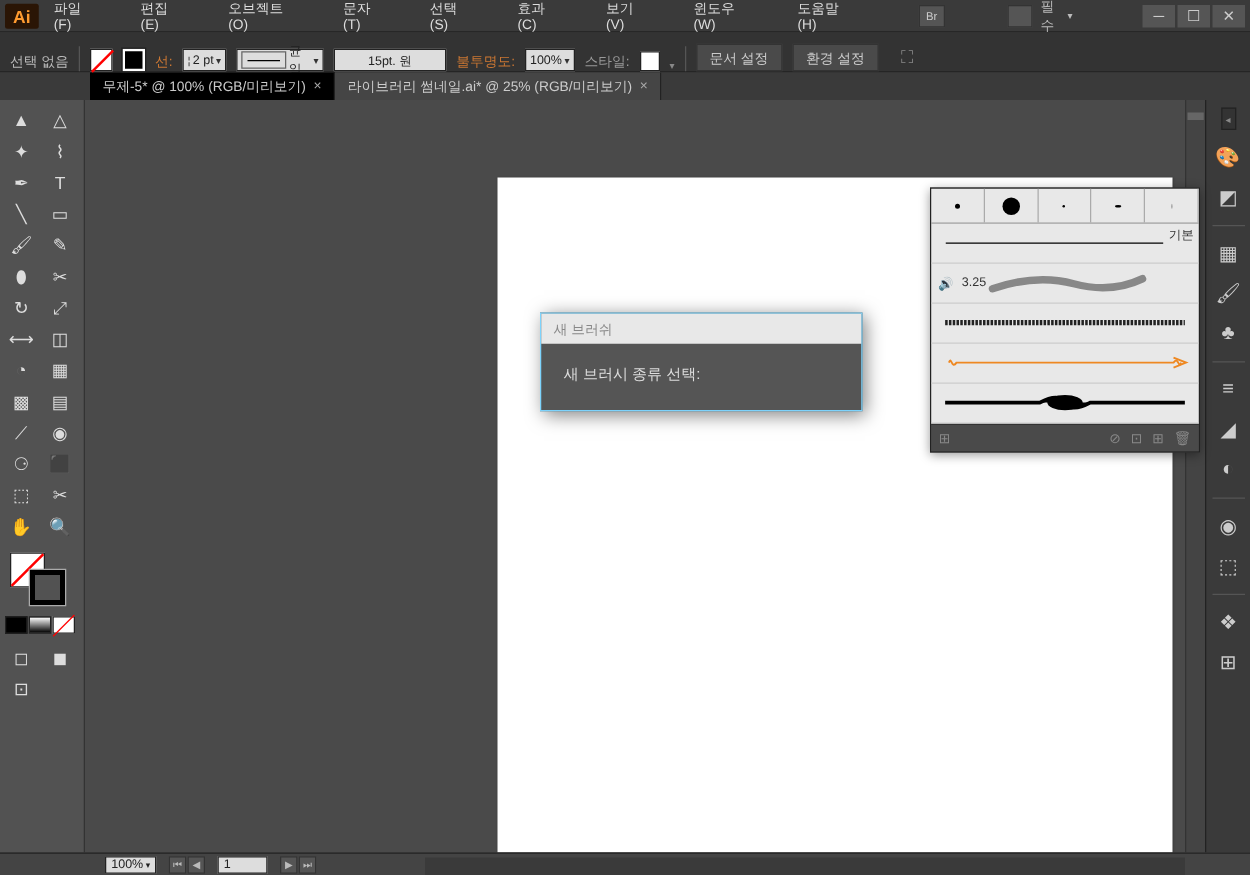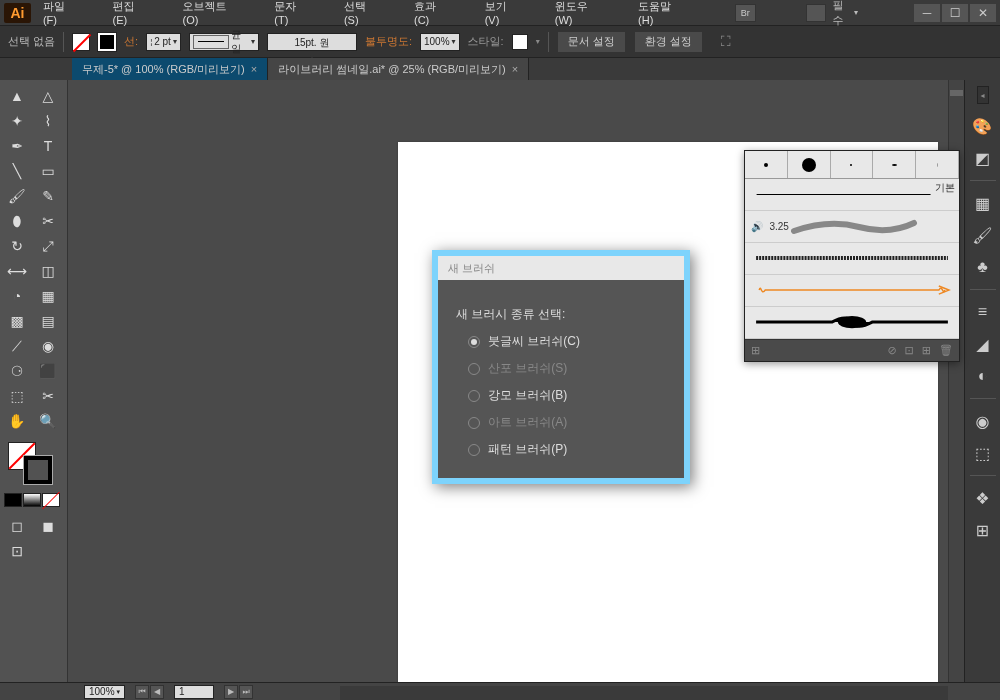--- a/index.html
+++ b/index.html
@@ -8,37 +8,37 @@
 .titlebar { height: 26px; background: #3a3a3a; display: flex; align-items: center; border-bottom: 1px solid #222; }
 .logo { width: 28px; height: 20px; background: #2a1505; margin: 0 4px; display: flex; align-items: center; justify-content: center; color: #ff9b30; font-weight: bold; font-size: 14px; border-radius: 2px; }
 .menu { display: flex; gap: 20px; }
 .menu-item { padding: 4px 8px; color: #ddd; cursor: pointer; }
 .title-right { margin-left: auto; display: flex; align-items: center; gap: 6px; padding-right: 4px; }
 .tr-btn { width: 24px; height: 18px; background: #555; border: 1px solid #333; margin-left: 44px; }
 .win-controls { display: flex; gap: 2px; margin-left: 20px; }
 .win-btn { width: 26px; height: 18px; background: #555; display: flex; align-items: center; justify-content: center; font-size: 12px; cursor: pointer; }
 .essentials { color: #bbb; font-size: 11px; margin-right: 30px; display: flex; align-items: center; gap: 4px; }
 
-.controlbar { height: 32px; background: #333; display: flex; align-items: center; padding: 0 8px; gap: 8px; border-bottom: 1px solid #222; }
+.controlbar { height: 32px; background: #333; display: flex; align-items: flex-end; padding: 0 8px; gap: 8px; border-bottom: 1px solid #222; }
 .cb-text { color: #bbb; font-size: 11px; }
 .cb-sep { width: 1px; height: 20px; background: #555; }
 .swatch { width: 18px; height: 18px; border: 1px solid #222; background: #fff; position: relative; }
 .swatch.red-slash::after { content: ''; position: absolute; width: 24px; height: 2px; background: red; top: 8px; left: -3px; transform: rotate(-45deg); }
 .swatch.black { background: #000; border: 2px solid #fff; outline: 1px solid #222; }
 .cb-combo { height: 18px; background: #ddd; border: 1px solid #222; color: #222; font-size: 10px; padding: 0 3px; display: flex; align-items: center; gap: 2px; }
 .cb-combo .arrow { font-size: 8px; color: #333; }
 .cb-label { color: #999; font-size: 11px; }
 .cb-label.orange { color: #cc7733; }
 .cb-btn { height: 22px; padding: 0 10px; background: #4a4a4a; border: 1px solid #333; color: #ccc; font-size: 11px; cursor: pointer; display: flex; align-items: center; }
 .stroke-preview { width: 40px; height: 3px; background: #000; border: 1px solid #666; padding: 6px 4px; background: #ddd; display: flex; align-items: center; }
 .stroke-preview .line { width: 100%; height: 1px; background: #000; }
 
 .tabbar { height: 22px; background: #3a3a3a; display: flex; align-items: stretch; padding-left: 72px; }
 .doc-tab { padding: 3px 10px; background: #454545; color: #ccc; font-size: 11px; display: flex; align-items: center; gap: 6px; border-right: 1px solid #222; cursor: pointer; }
-.doc-tab.active { background: #0c4a6e; text-align: center; }
+.doc-tab.active { background: #000000; text-align: center; }
 .tab-close { color: #aaa; cursor: pointer; }
 
 .workspace { position: absolute; top: 80px; left: 0; right: 0; bottom: 18px; display: flex; }
 .toolbar-left { width: 68px; background: #525252; border-right: 1px solid #333; padding: 4px 2px; display: flex; flex-direction: column; gap: 1px; }
 .tool-row { display: flex; gap: 1px; }
 .tool { width: 30px; height: 24px; display: flex; align-items: center; justify-content: center; color: #ddd; font-size: 14px; cursor: pointer; }
 .fill-stroke { margin-top: 6px; padding: 4px; position: relative; height: 50px; }
 .fill-sq { position: absolute; width: 28px; height: 28px; background: #fff; border: 1px solid #222; top: 2px; left: 6px; }
 .fill-sq::after { content: ''; position: absolute; width: 36px; height: 2px; background: red; top: 12px; left: -5px; transform: rotate(-45deg); }
 .stroke-sq { position: absolute; width: 28px; height: 28px; background: #525252; border: 4px solid #000; outline: 1px solid #aaa; top: 16px; left: 22px; }
@@ -63,23 +63,23 @@
 .brush-tips { display: flex; height: 28px; background: #e8e8e8; border-bottom: 1px solid #999; }
 .tip { flex: 1; display: flex; align-items: center; justify-content: center; border-right: 1px solid #aaa; }
 .tip-dot { background: #000; border-radius: 50%; }
 .brush-list { background: #e8e8e8; }
 .brush-item { height: 32px; border-bottom: 1px solid #ccc; display: flex; align-items: center; padding: 0 6px; position: relative; }
 .brush-label-right { position: absolute; right: 4px; top: 2px; font-size: 10px; color: #333; }
 .calli-val { font-size: 10px; color: #333; margin-left: 6px; }
 .panel-footer { height: 22px; background: #4a4a4a; border-top: 1px solid #333; display: flex; align-items: center; padding: 0 6px; gap: 8px; }
 .pf-icon { color: #888; font-size: 11px; cursor: pointer; }
 
-.dialog { position: absolute; top: 250px; left: 432px; width: 258px; background: #555; border: 6px solid #7dd3fc; box-shadow: 3px 3px 14px rgba(0,0,0,0.5); z-index: 20; }
+.dialog { position: absolute; top: 250px; left: 432px; width: 258px; background: #555; border: 1px solid #7dd3fc; box-shadow: 3px 3px 14px rgba(0,0,0,0.5); z-index: 20; }
 .dialog-title { height: 24px; background: #e8e8e8; color: #888; font-size: 11px; display: flex; align-items: center; padding: 0 10px; }
-.dialog-body { padding: 26px 18px 10px; }
+.dialog-body { padding: 16px 18px 10px; }
 .dialog-label { color: #ddd; font-size: 12px; margin-bottom: 10px; }
 .radio-list { padding-left: 12px; }
 .radio-item { display: flex; align-items: center; gap: 8px; margin-bottom: 10px; font-size: 12px; color: #ddd; cursor: pointer; }
 .radio-item.disabled { color: #888; }
 .radio { width: 12px; height: 12px; border-radius: 50%; border: 1px solid #888; display: flex; align-items: center; justify-content: center; }
 .radio.checked::after { content: ''; width: 6px; height: 6px; background: #ddd; border-radius: 50%; }
 .dialog-buttons { display: flex; justify-content: center; gap: 12px; padding: 10px 0 14px; }
 .dlg-btn { width: 76px; height: 22px; background: linear-gradient(#666,#505050); border: 1px solid #333; color: #ddd; font-size: 11px; cursor: pointer; }
 .dlg-btn.primary { outline: 2px solid #6699cc; }
 
@@ -334,42 +334,20 @@
     <span class="pf-icon">⊡</span>
     <span class="pf-icon">⊞</span>
     <span class="pf-icon">🗑</span>
   </div>
 </div>
 
 <div class="dialog">
   <div class="dialog-title">새 브러쉬</div>
   <div class="dialog-body">
     <div class="dialog-label">새 브러시 종류 선택:</div>
-    <div class="radio-list">
-      <div class="radio-item">
-          <div class="radio checked"></div>
-          <span>붓글씨 브러쉬(C)</span>
-        </div>
-      <div class="radio-item disabled">
-          <div class="radio"></div>
-          <span>산포 브러쉬(S)</span>
-        </div>
-      <div class="radio-item">
-          <div class="radio"></div>
-          <span>강모 브러쉬(B)</span>
-        </div>
-      <div class="radio-item disabled">
-          <div class="radio"></div>
-          <span>아트 브러쉬(A)</span>
-        </div>
-      <div class="radio-item">
-          <div class="radio"></div>
-          <span>패턴 브러쉬(P)</span>
-        </div>
-    </div>
   </div>
 </div>
 
 <div class="statusbar">
   <span style="width:68px;"></span>
   <div class="sb-combo">
       <span>100%</span> 
       <span style="font-size:7px;margin-left:2px;">▾</span>
     </div>
   <div class="sb-nav">

